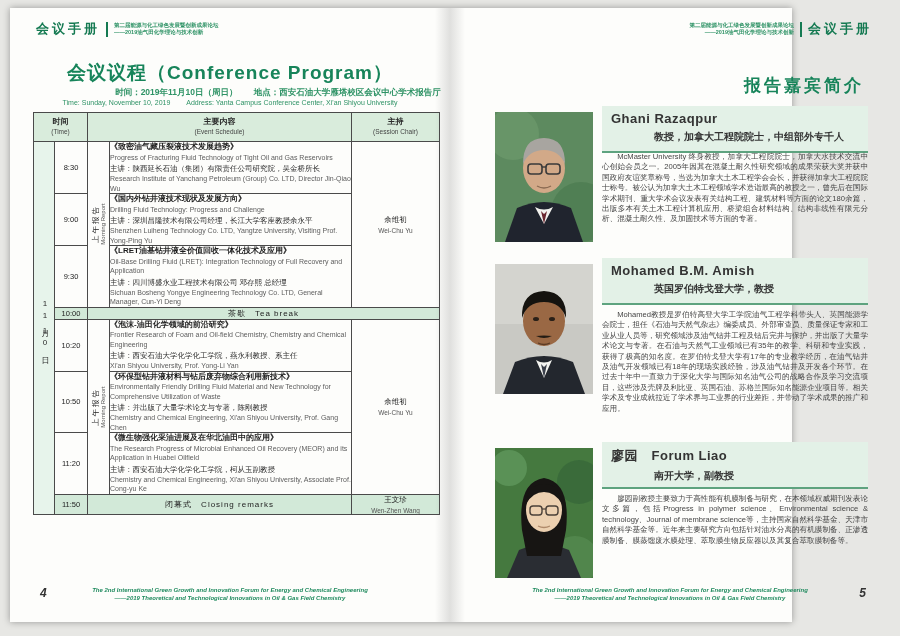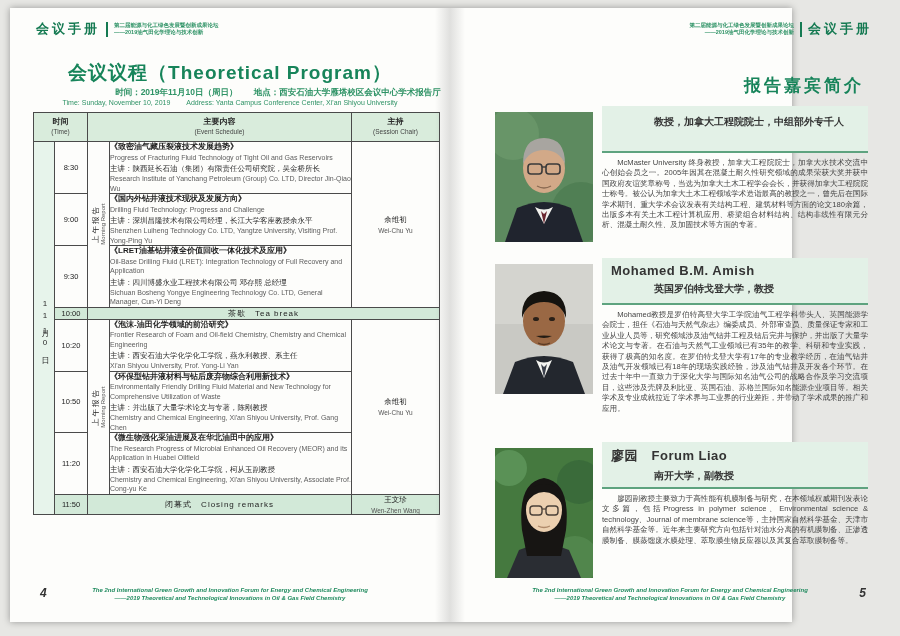--- a/index.html
+++ b/index.html
@@ -79,21 +79,21 @@
     position:absolute;left:152px;right:22px;height:40px;
     background:#e3f1e7;border-bottom:2px solid #5ea37f;padding:5px 9px 0 9px;
   }
   .bio .name{font-size:13px;font-weight:bold;color:#333;letter-spacing:.5px;}
   .bio .role{font-size:10px;color:#333;margin-top:4px;font-weight:bold;margin-left:43px;}
   .bio .bodytext{
     position:absolute;left:152px;right:22px;
     font-size:7.6px;line-height:10.4px;color:#454545;
     text-align:justify;text-indent:2em;
   }
-  .bio1 .band{top:98px;} .bio1 .photo{top:104px;} .bio1 .bodytext{top:150px;}
+  .bio1 .band{top:98px;} .bio1 .photo{top:104px;} .bio1 .bodytext{top:144px;}
   .bio2 .band{top:250px;} .bio2 .photo{top:256px;} .bio2 .bodytext{top:302px;}
   .bio3 .band{top:434px;} .bio3 .photo{top:440px;} .bio3 .bodytext{top:486px;}
 
   
   .pagefooter{
     position:absolute;bottom:20px;left:45px;right:45px;text-align:center;
     font-size:6px;line-height:8px;color:#1f8a5e;font-weight:bold;font-style:italic;
   }
   .pageno{position:absolute;bottom:22px;font-size:12px;font-weight:bold;font-style:italic;color:#333;}
   .pageno.left{left:30px;}
@@ -108,21 +108,21 @@
 
     <div class="hdr hdr-left">
       <span class="booklet-title">会议手册</span>
       <span class="hdr-divider"></span>
       <span class="forum-lines">
         <span>第二届能源与化工绿色发展暨创新成果论坛</span><br>
         <span>——2019油气田化学理论与技术创新</span>
       </span>
     </div>
 
-    <h1 class="prog-title">会议议程（Theoretical Program）</h1>
+    <h1 class="prog-title">会议议程（Conference Program）</h1>
     <div class="dateline cn">
       <span>时间：2019年11月10日（周日）</span>
       <span>地点：西安石油大学雁塔校区会议中心学术报告厅</span>
     </div>
     <div class="dateline en">
       <span>Time: Sunday, November 10, 2019</span>
       <span>Address: Yanta Campus Conference Center, Xi'an Shiyou University</span>
     </div>
 
     <table class="program">
@@ -257,20 +257,21 @@
         <span>——2019油气田化学理论与技术创新</span>
       </span>
       <span class="hdr-divider"></span>
       <span class="booklet-title">会议手册</span>
     </div>
 
     <h1 class="guests-title">报告嘉宾简介</h1>
 
     <div class="bio bio1">
       <div class="band">
+        <div class="name">Ghani Razaqpur</div>
         <div class="role">教授，加拿大工程院院士，中组部外专千人</div>
       </div>
       <svg class="photo" viewBox="0 0 98 130" preserveAspectRatio="none">
         <rect width="98" height="130" fill="#5d8a5f"></rect>
         <circle cx="18" cy="22" r="26" fill="#6f9c6e" opacity=".6"></circle>
         <circle cx="86" cy="100" r="30" fill="#4c7a50" opacity=".7"></circle>
         <path d="M10 130 L22 96 Q49 84 76 96 L88 130 Z" fill="#20242e"></path>
         <path d="M40 95 L49 112 L58 95 Q49 100 40 95Z" fill="#f2f2ee"></path>
         <path d="M46 99 L49 112 L52 99 L49 102Z" fill="#6b2730"></path>
         <ellipse cx="49" cy="56" rx="21" ry="25" fill="#d2a988"></ellipse>

